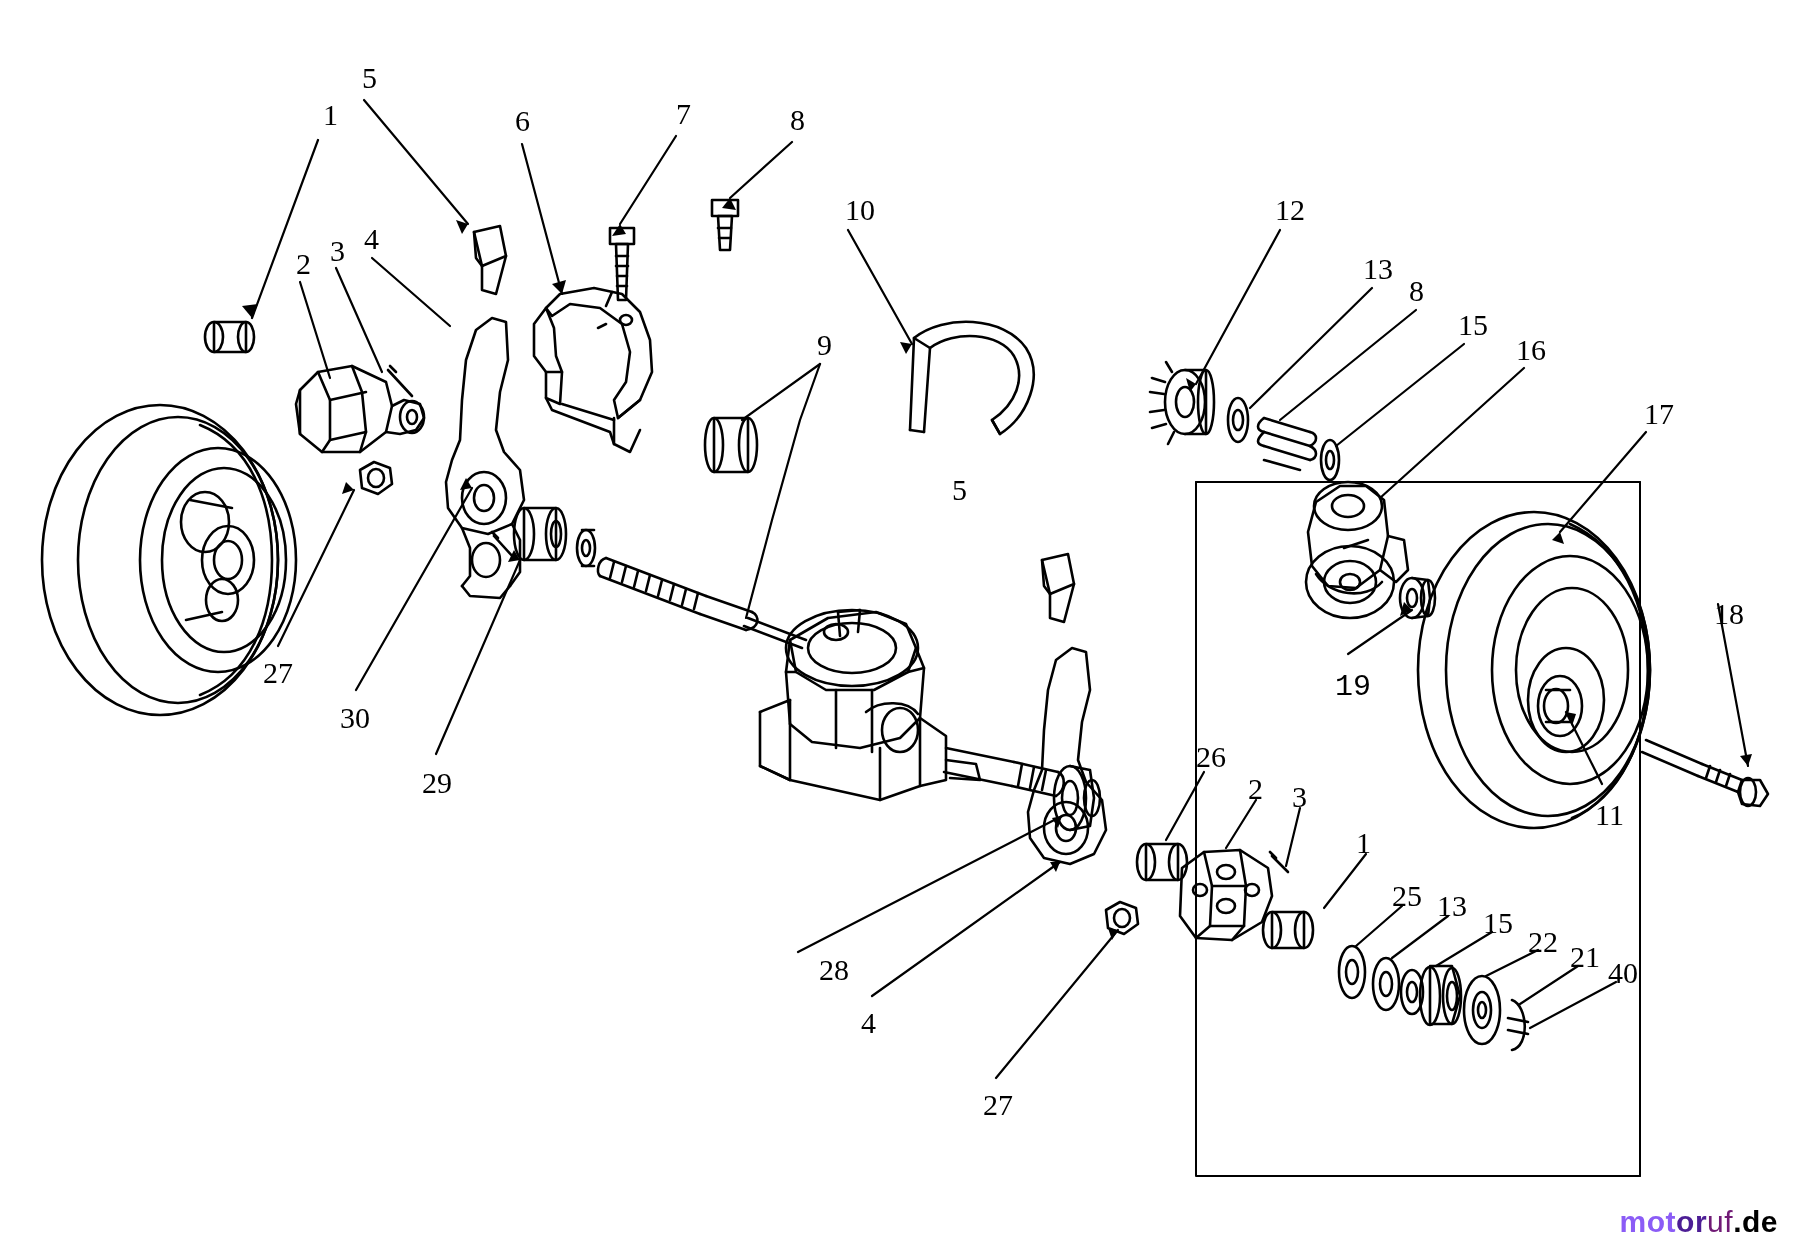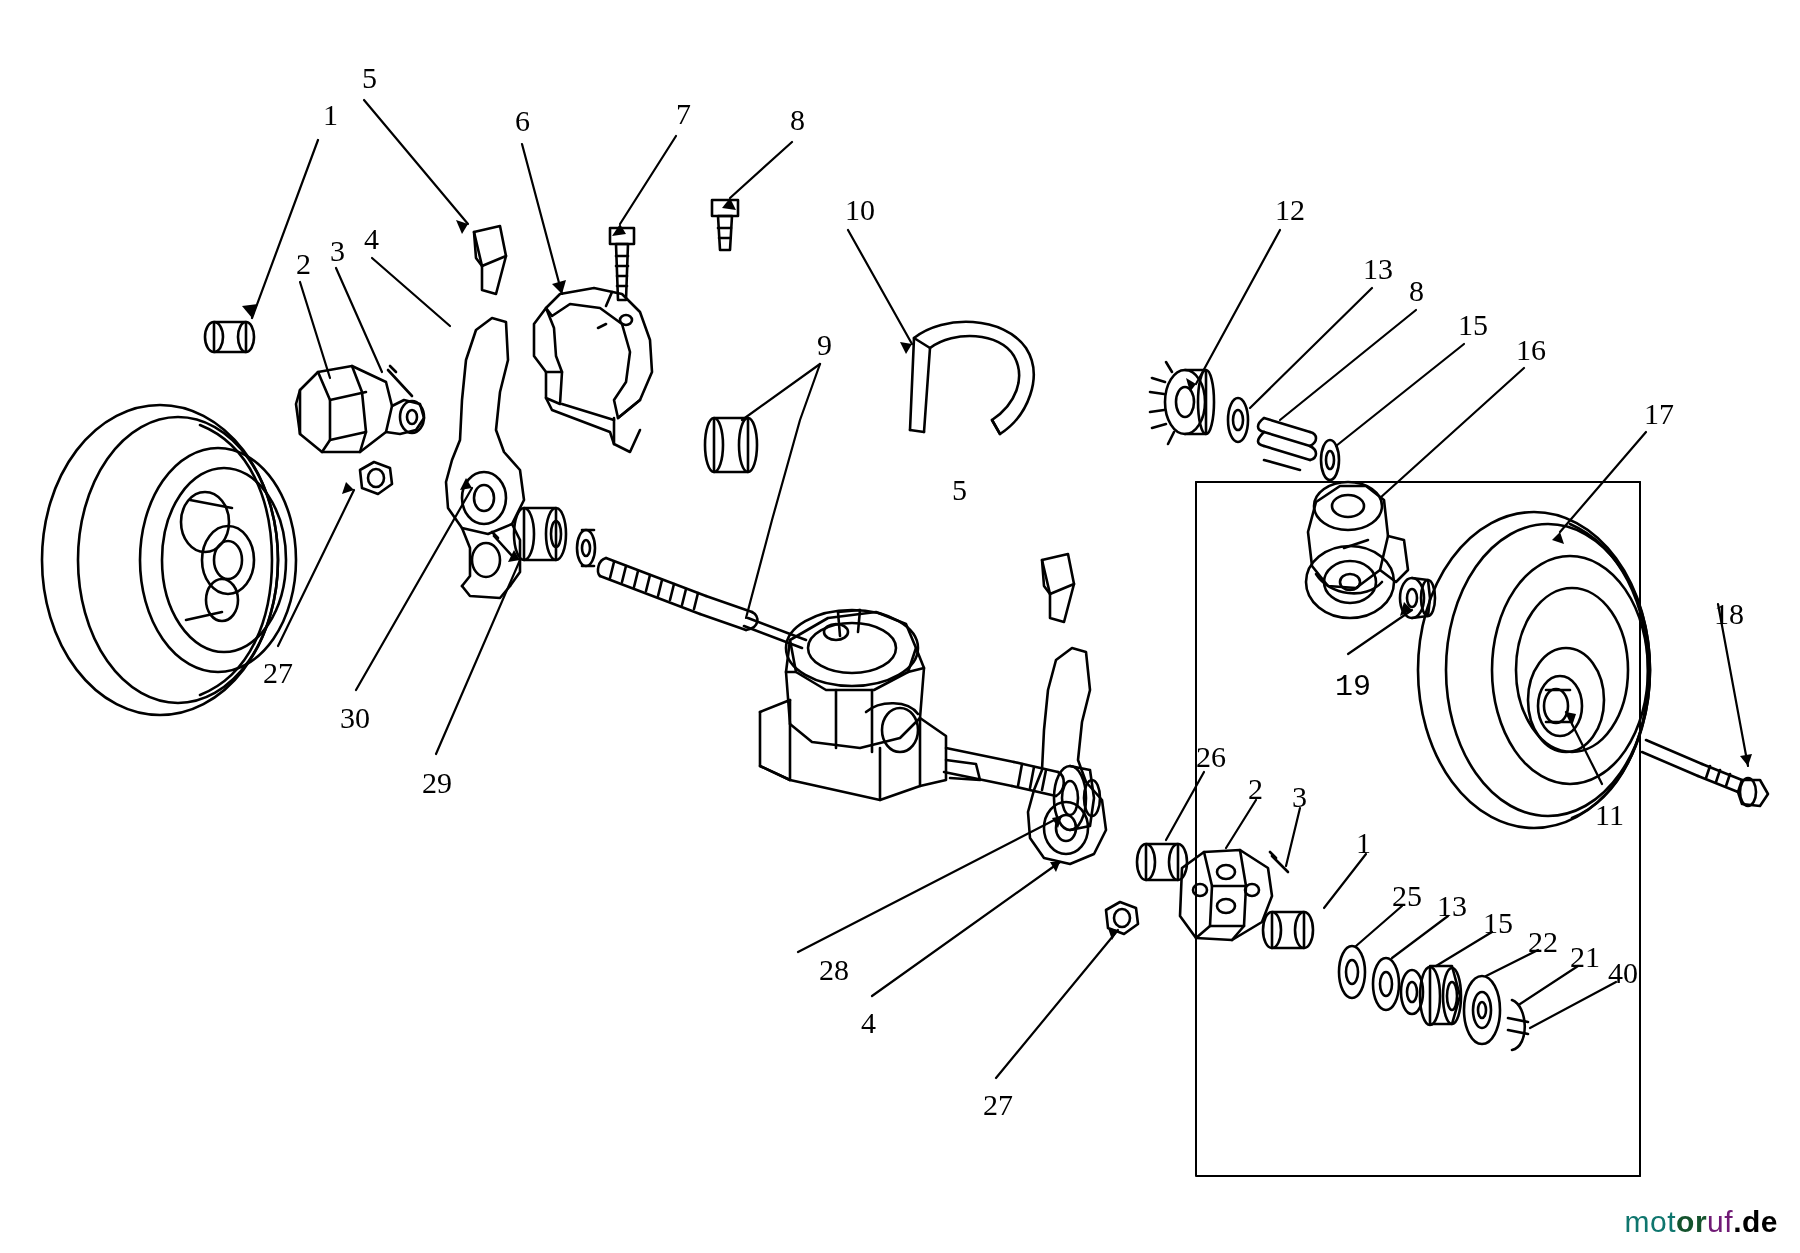--- a/index.html
+++ b/index.html
@@ -20,22 +20,22 @@
     white-space:nowrap;
     line-height:1;
   }
   .wm {
     position:absolute;
     right:22px; bottom:14px;
     font-family:"Liberation Sans", sans-serif;
     font-size:30px;
     letter-spacing:0.5px;
   }
-  .wm .m1 { color:#0f766e; font-weight:normal; }
-  .wm .m2 { color:#14532d; font-weight:bold;text-align:right; }
+  .wm .m1 { color:#8b5cf6; font-weight:bold; }
+  .wm .m2 { color:#4c1d95; font-weight:bold;text-align:right; }
   .wm .m3 { color:#701a75; font-weight:normal; }
   .wm .de { color:#000000; font-weight:bold; }
 </style>
 </head>
 <body>
 
 <div id="stage">
 
   <svg class="diagram" viewBox="0 0 1800 1253">
     <g fill="none" stroke="#000" stroke-width="2.6" stroke-linecap="round" stroke-linejoin="round">

